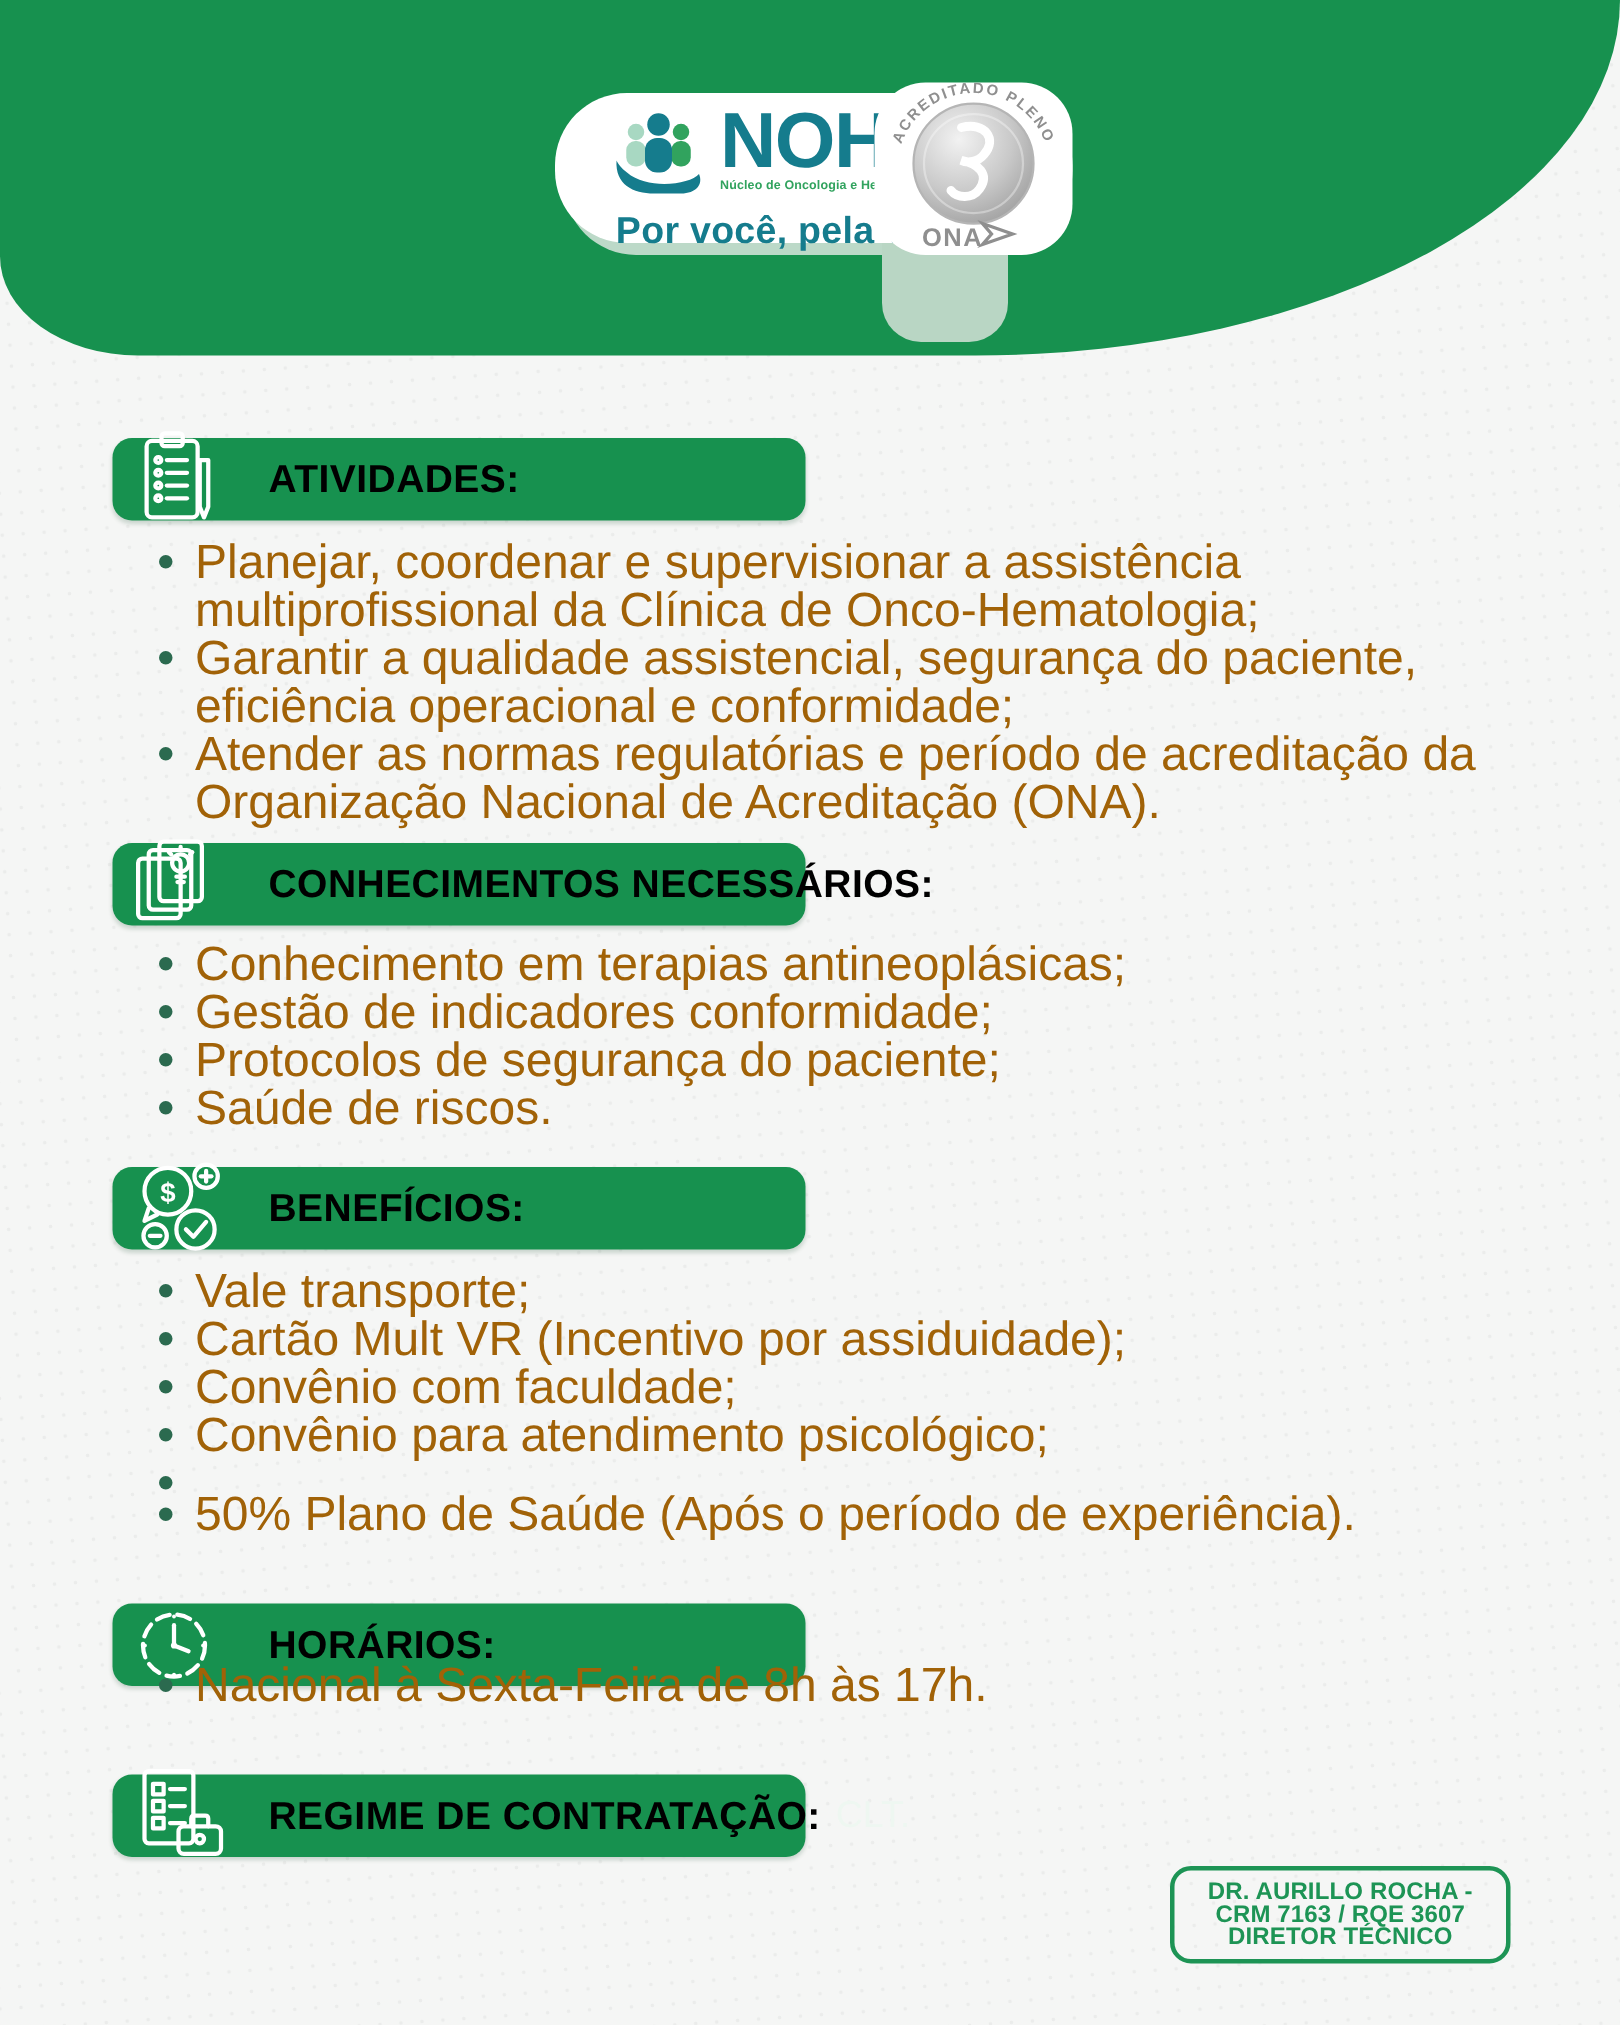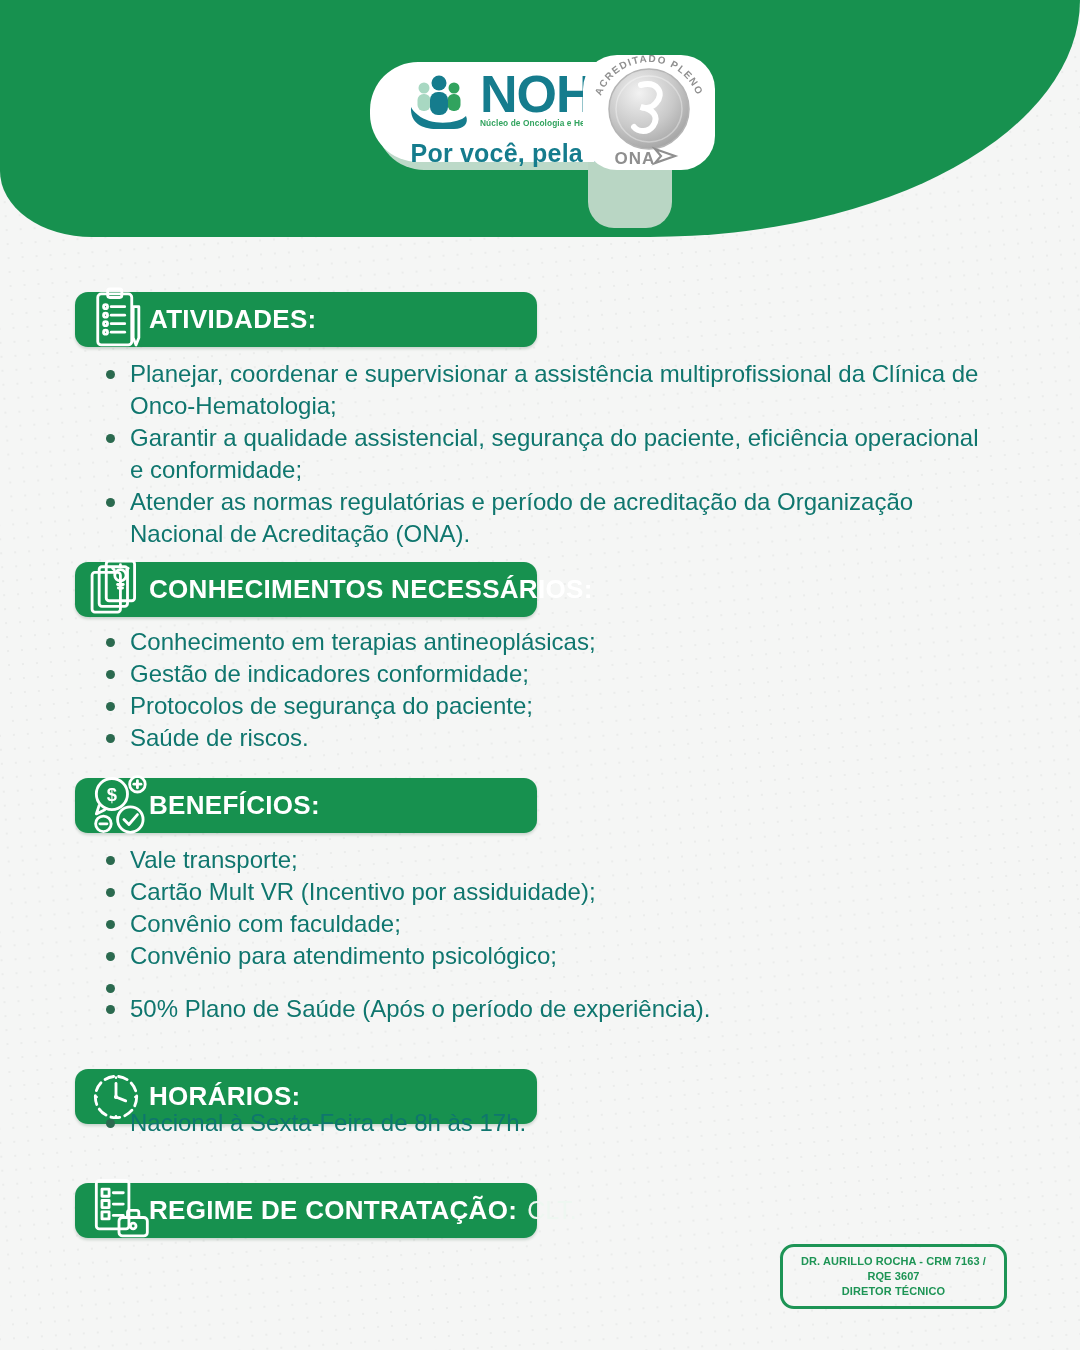--- a/index.html
+++ b/index.html
@@ -59,44 +59,44 @@
   }
   
   .bar{
     position:absolute;left:75px;width:462px;height:55px;
     background:#17914f;border-radius:13px;
     display:flex;align-items:center;
     box-shadow:0 2px 3px rgba(0,60,30,.18);
   }
   .bar-icon{position:absolute;left:10px;top:-8px;width:68px;height:68px;}
   .bar-title{
-    margin-left:74px;color:#ffffff;font-size:26px;font-weight:bold;
+    margin-left:104px;color:#000000;font-size:26px;font-weight:bold;
     letter-spacing:.3px;white-space:nowrap;
   }
   .bar-suffix{color:#eef7f1;font-size:25px;font-weight:normal;margin-left:10px;}
   
   .items{
     position:absolute;left:106px;width:890px;
     list-style:none;margin:0;padding:0;
   }
   .items li{
     display:flex;gap:15px;margin:0;
-    color:#0f766e;font-size:24px;line-height:32px;
+    color:#a16207;font-size:32px;line-height:32px;
   }
   .items .dot{
     flex:0 0 auto;width:9px;height:9px;border-radius:50%;
     background:#2b6a4f;margin-top:12px;
   }
   
   .badge{
     position:absolute;left:780px;top:1244px;width:205px;
     border:3px solid #1d9455;border-radius:14px;
     padding:7px 8px;box-sizing:content-box;
     text-align:center;color:#1d9455;font-weight:bold;
-    font-size:11px;line-height:15px;letter-spacing:.1px;
+    font-size:16px;line-height:15px;letter-spacing:.1px;
     background:transparent;
   }
 </style>
 </head>
 <body>
 
 <div class="page">
 
   <div class="header-green"></div>
   <div class="mint-shadow"></div>

